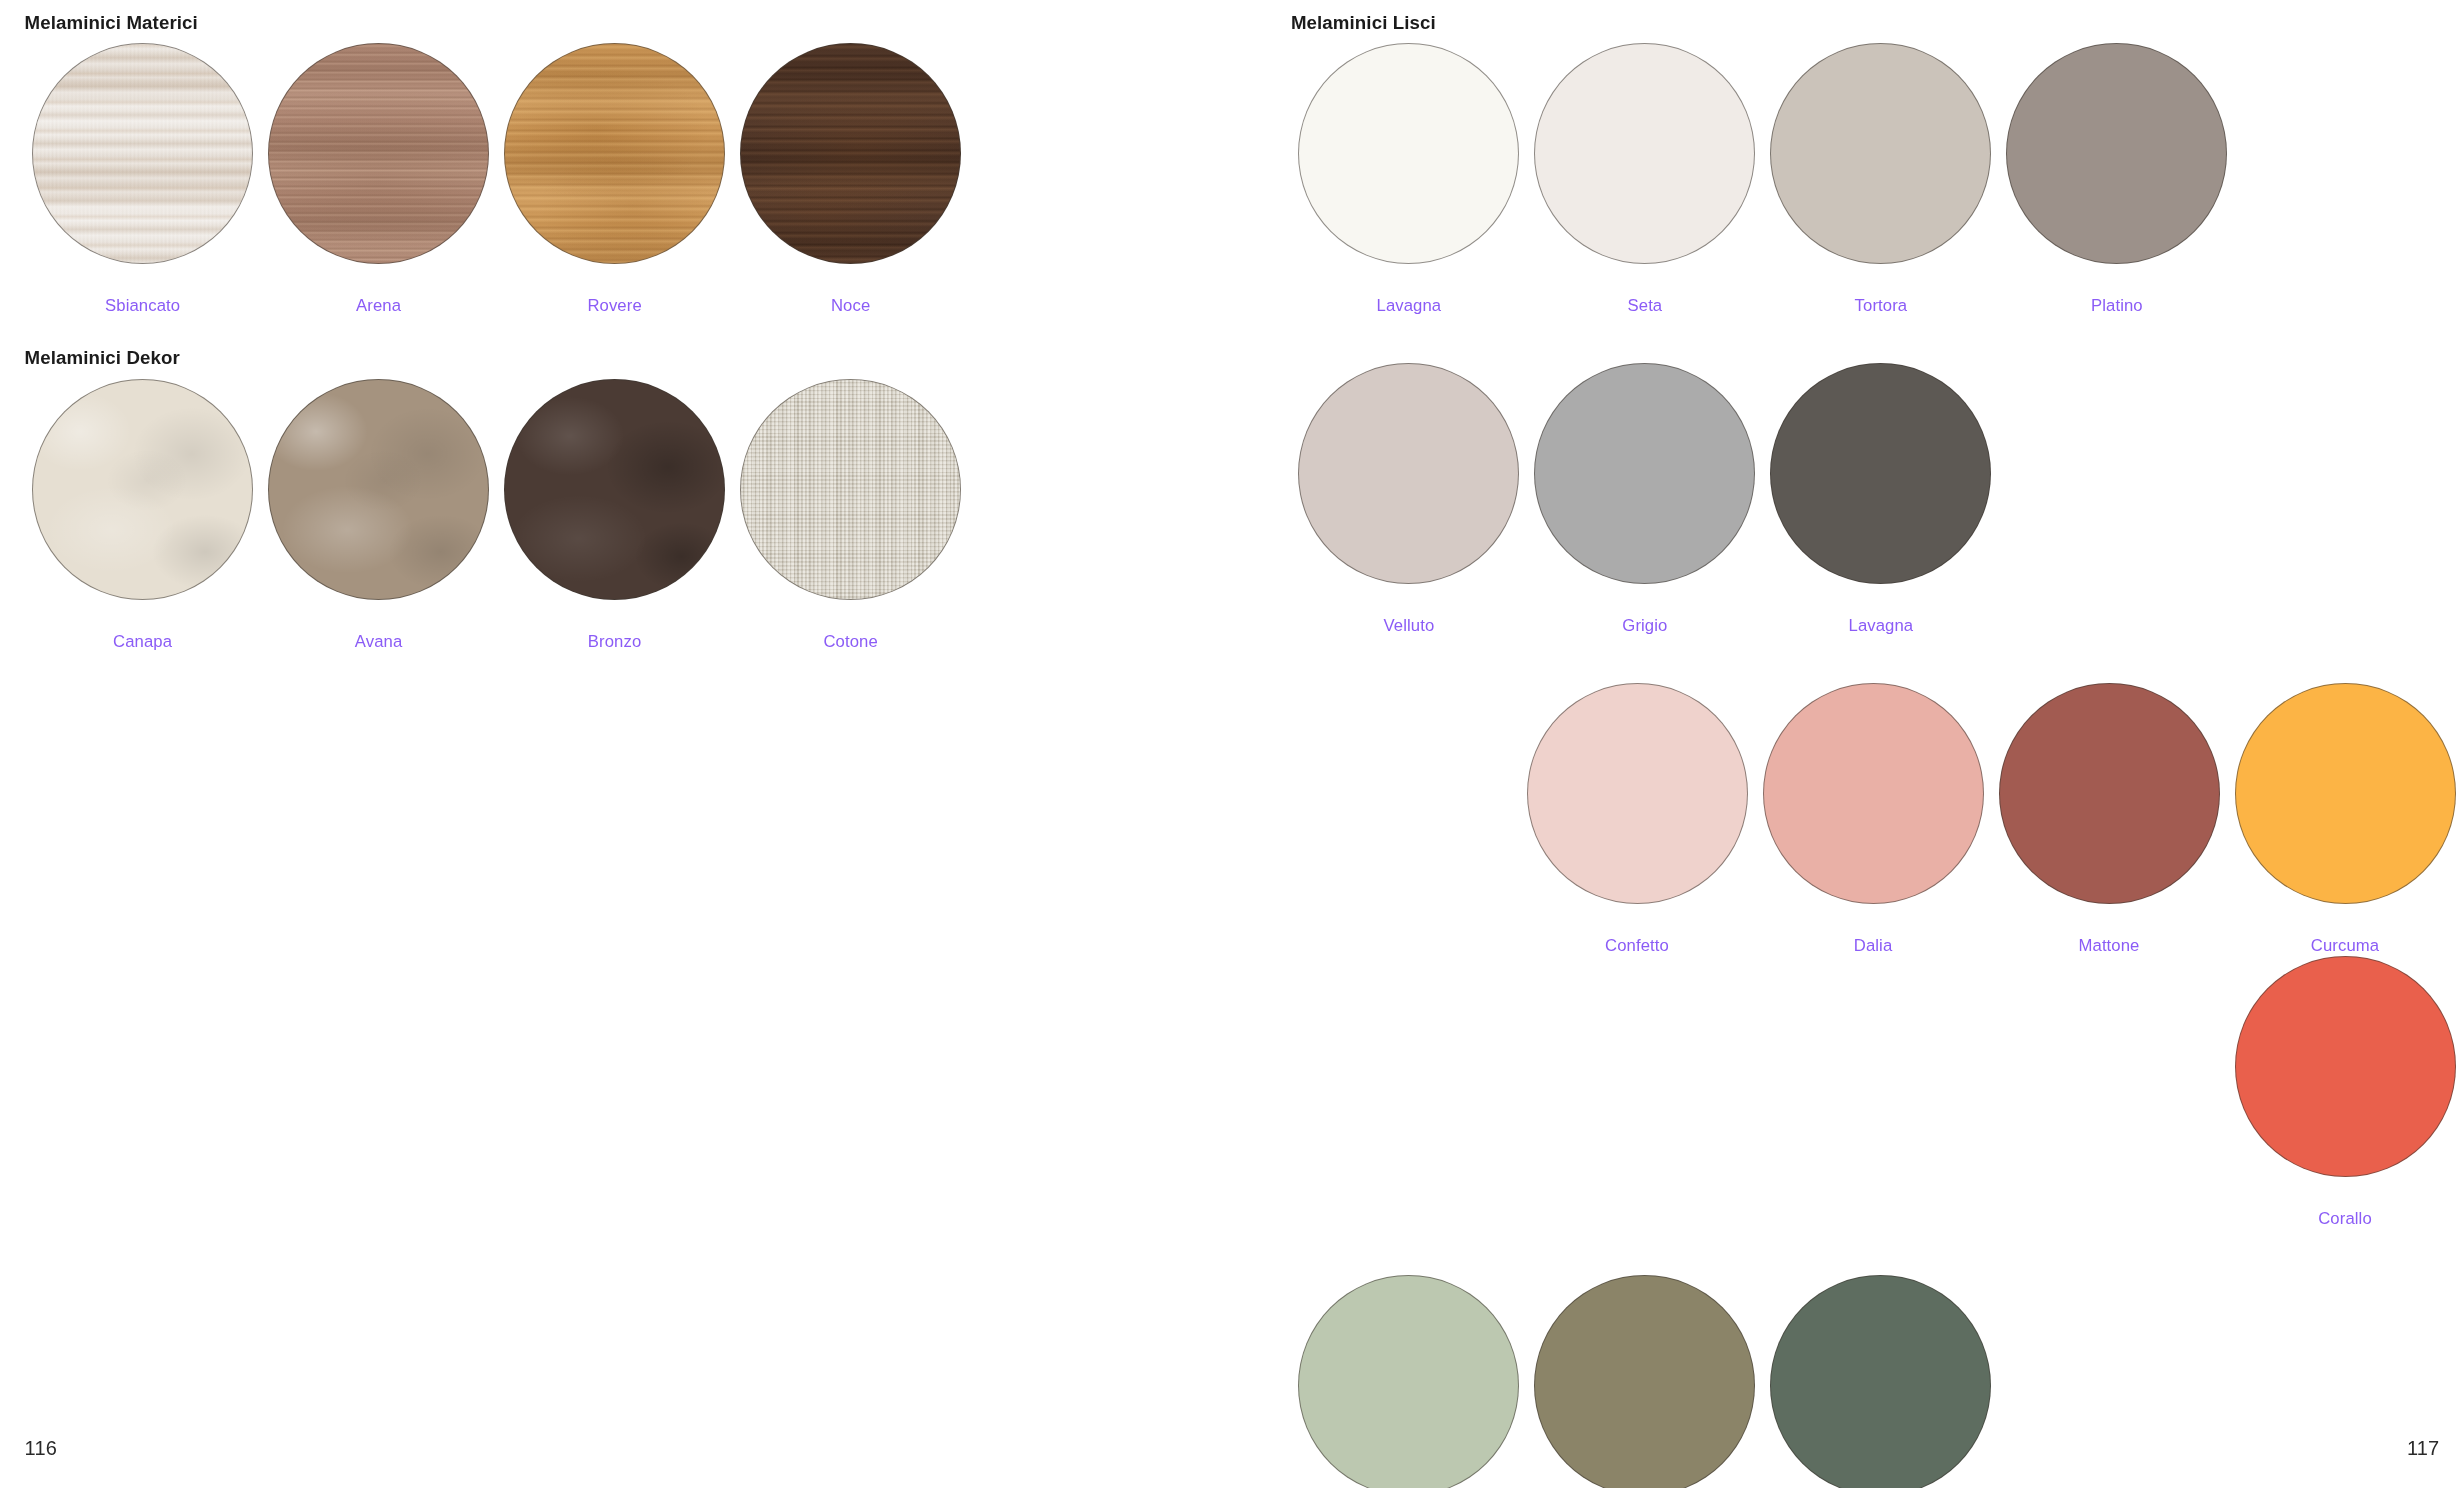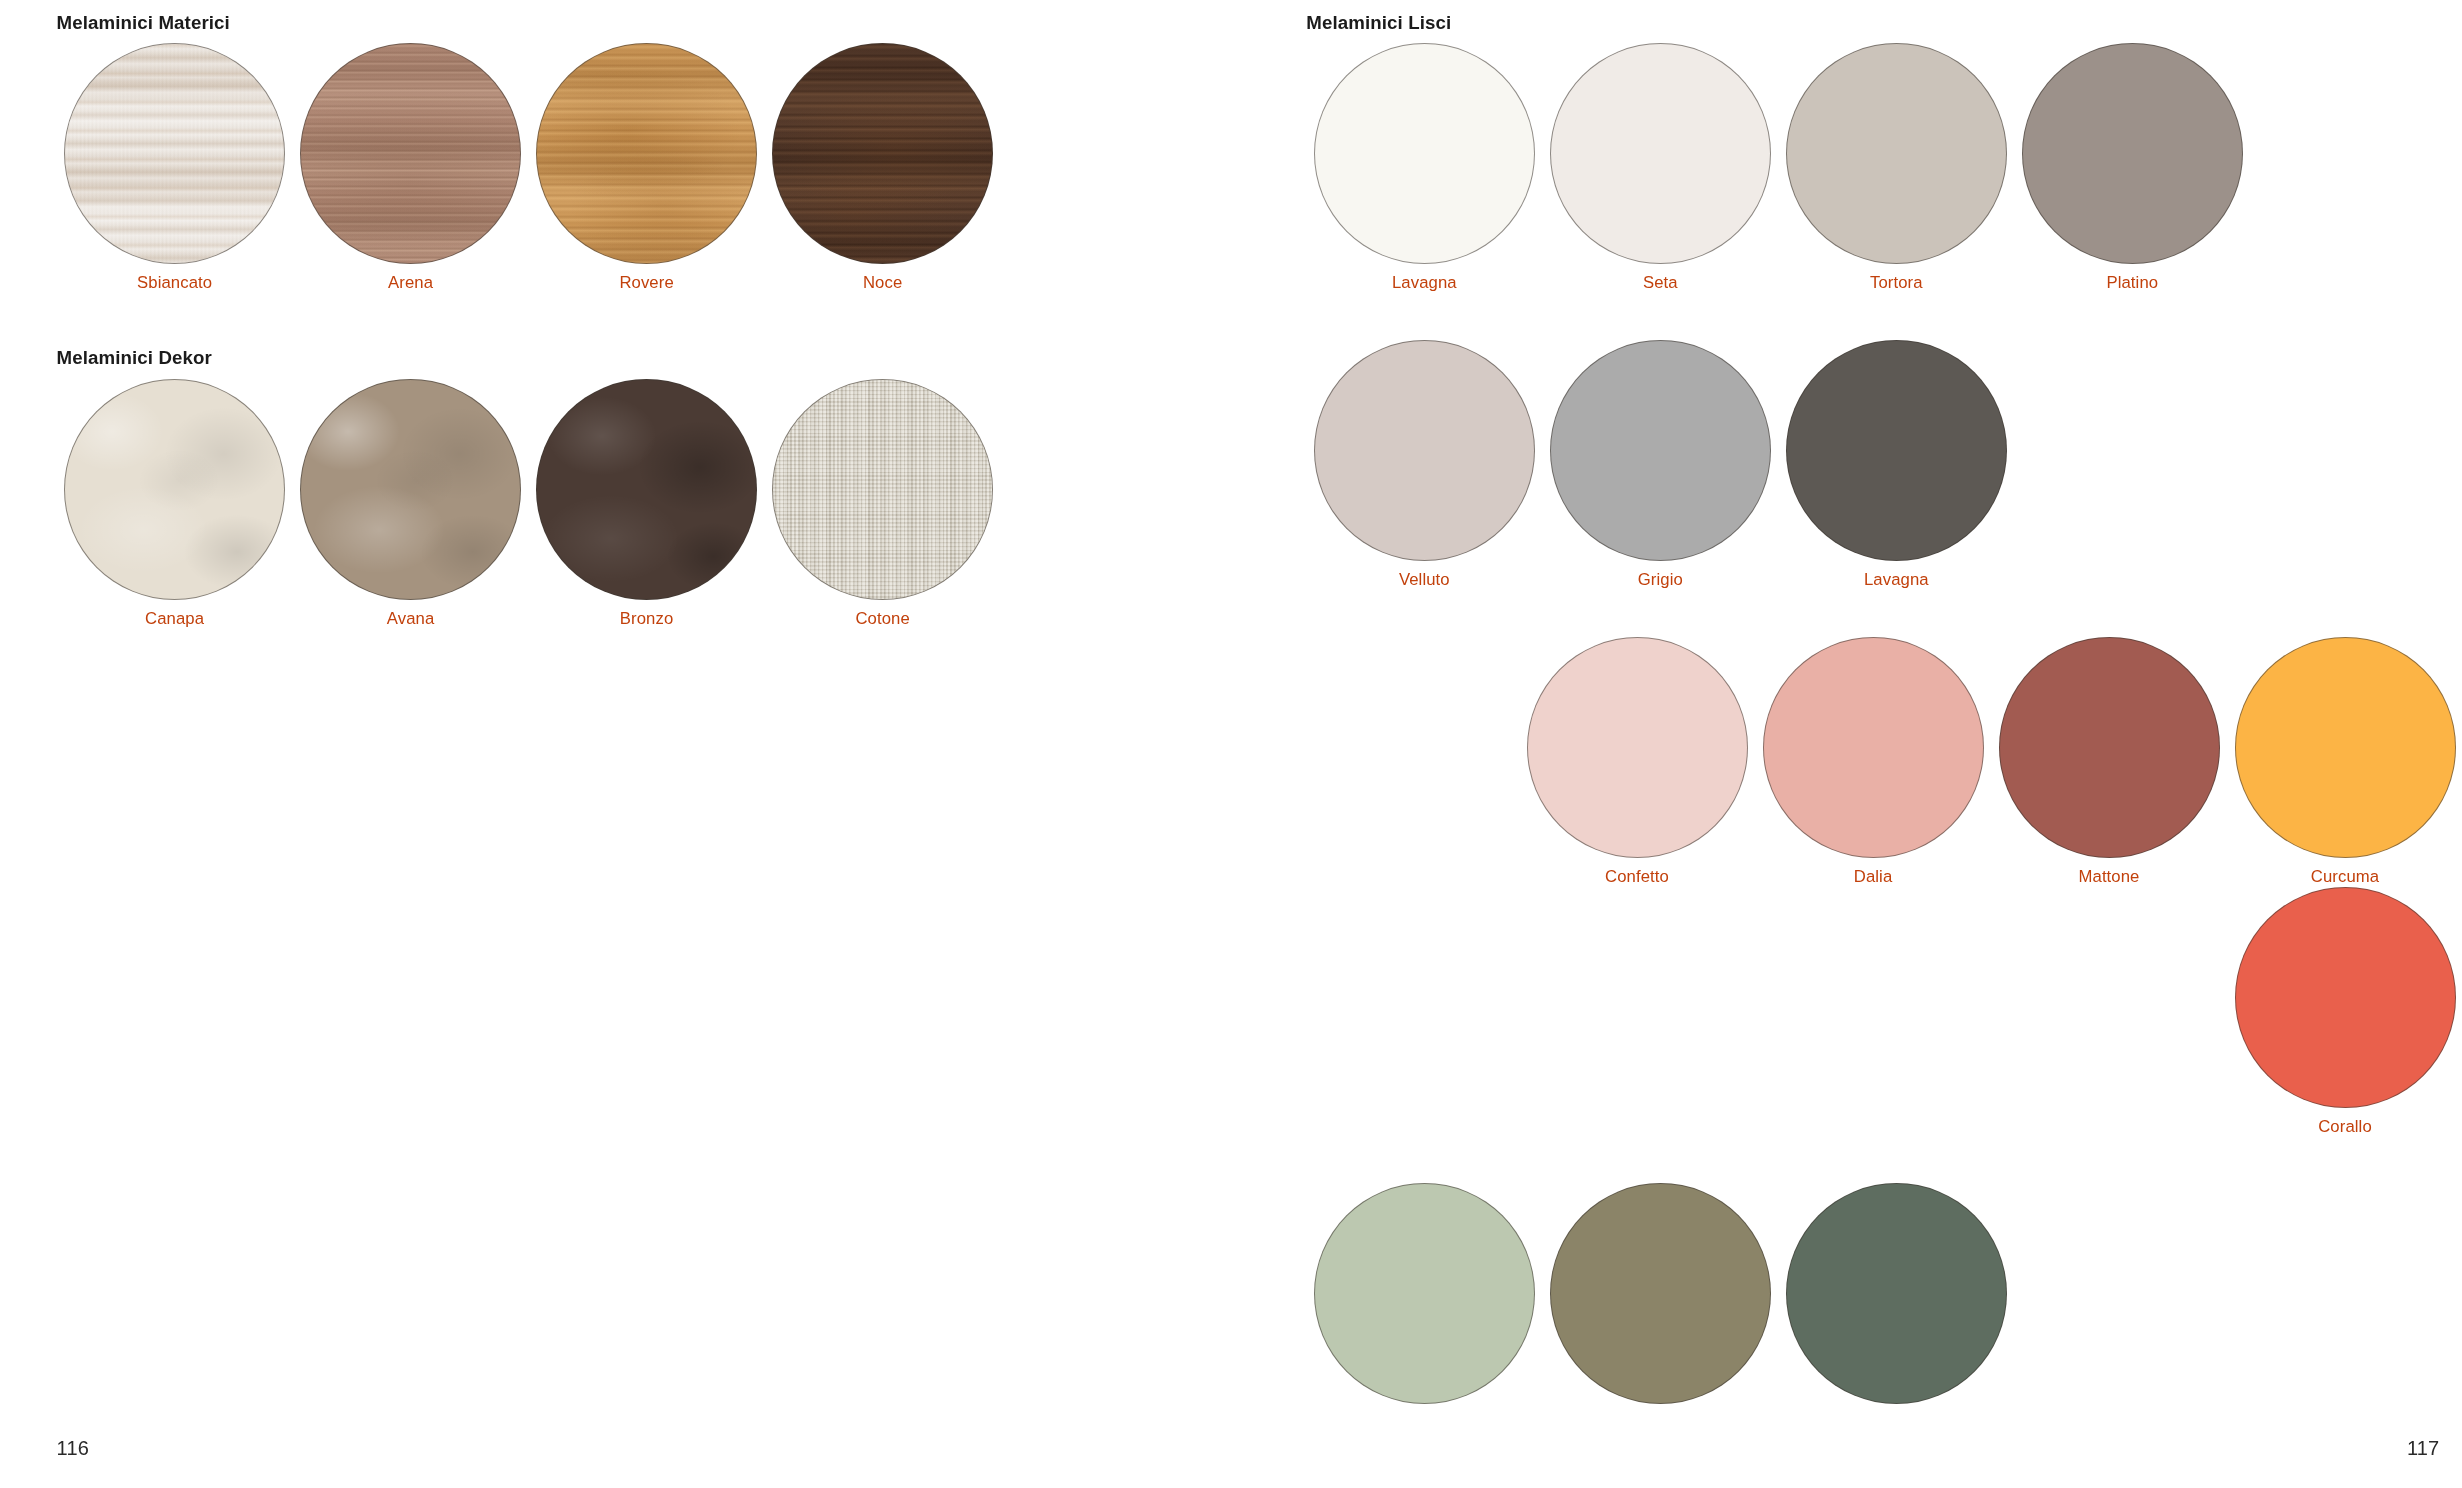--- a/index.html
+++ b/index.html
@@ -14,21 +14,20 @@
     color: #1b1b1b;
     position: relative;
     overflow: hidden;
   }
 
   
   .spread {
     position: absolute;
     inset: 0;
     display: flex;
-    padding-left: 32px;
   }
   .page {
     position: relative;
     height: 100%;
     box-sizing: border-box;
   }
   .page-left  { width: 1281px; padding: 0 0 0 24.6px; }
   .page-right { width: 1182px; padding: 0 0 0 9.9px; }
 
   
@@ -61,25 +60,25 @@
     height: 221px;
     border-radius: 50%;
     border: 1px solid rgba(60,55,50,.55);
     box-sizing: border-box;
     background-color: #ddd;
     background-repeat: repeat;
     position: relative;
     overflow: hidden;
   }
   .swatch-label {
-    margin-top: 9px;
+    margin-top: 32px;
     font-size: 16.7px;
     line-height: 19.7px;
     letter-spacing: 0.1px;
-    color: #c2410c;
+    color: #8b5cf6;
     text-align: center;
     white-space: nowrap;
   }
 
   
   .tex {
     position: absolute;
     inset: -2px;
   }
   

